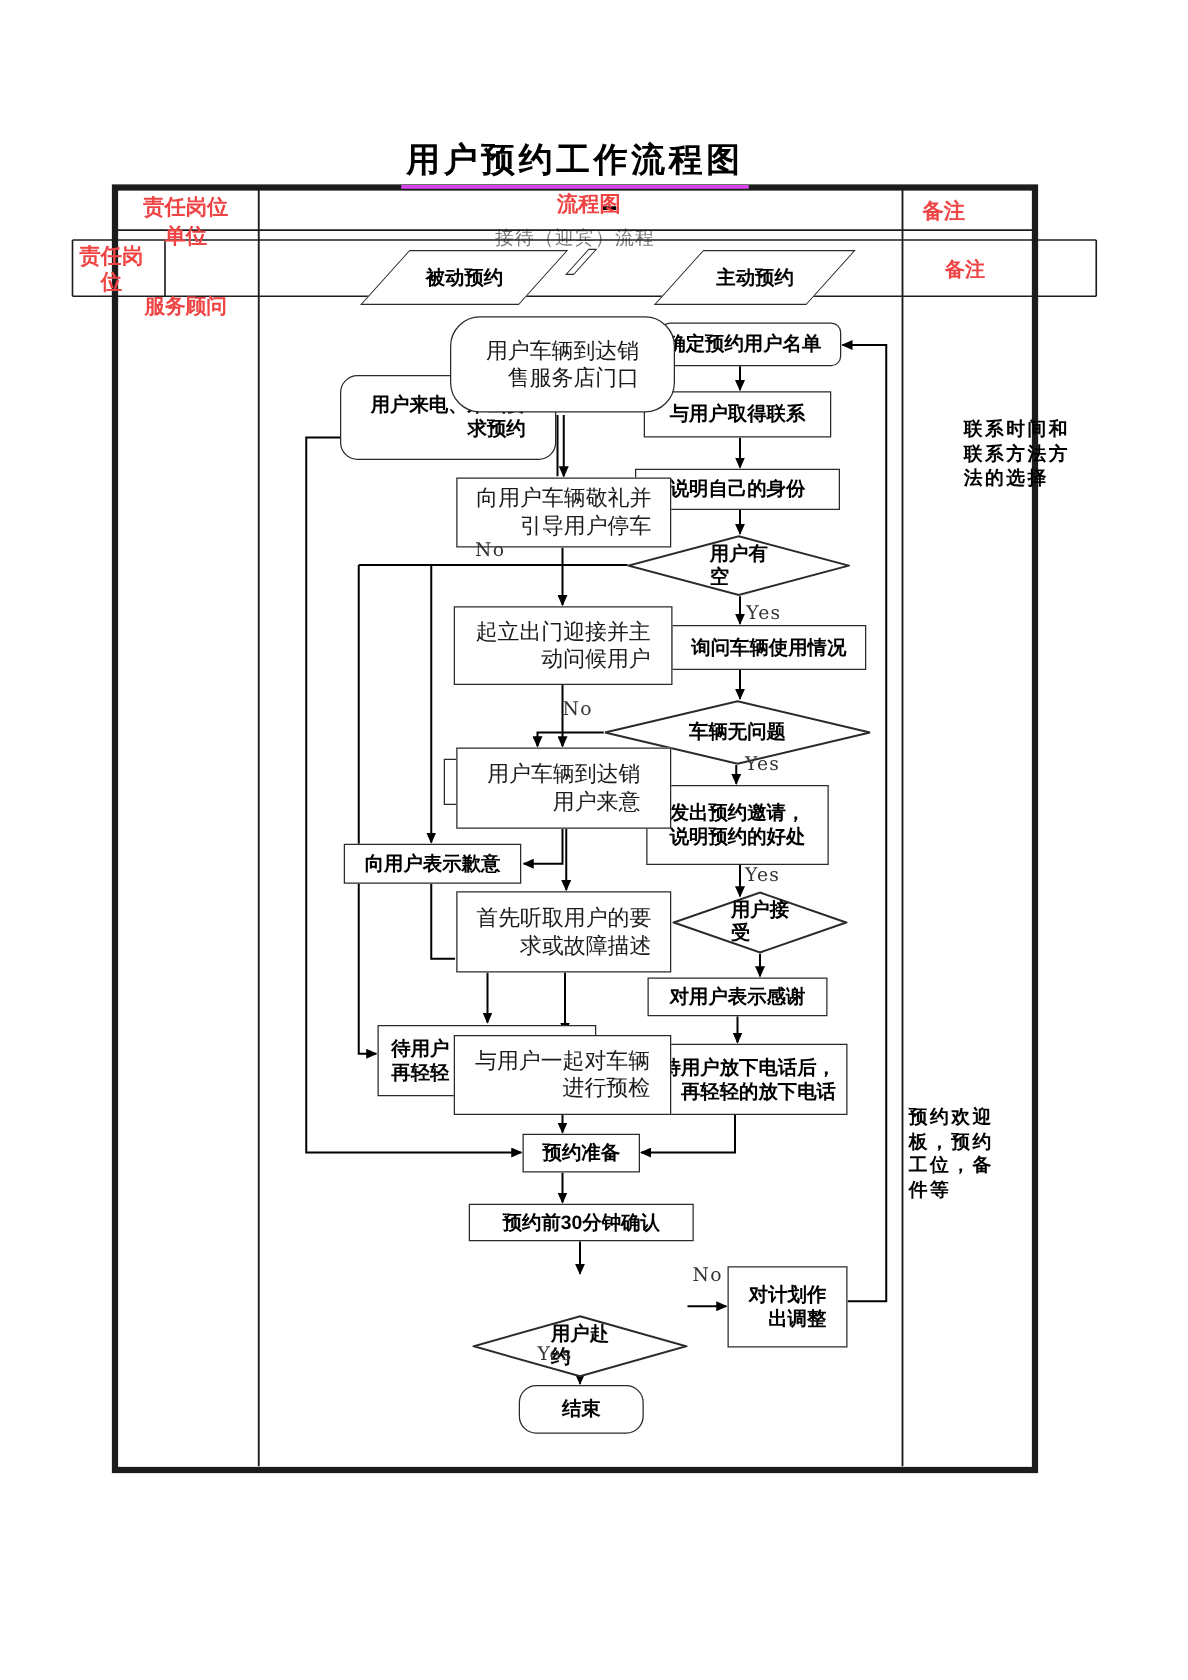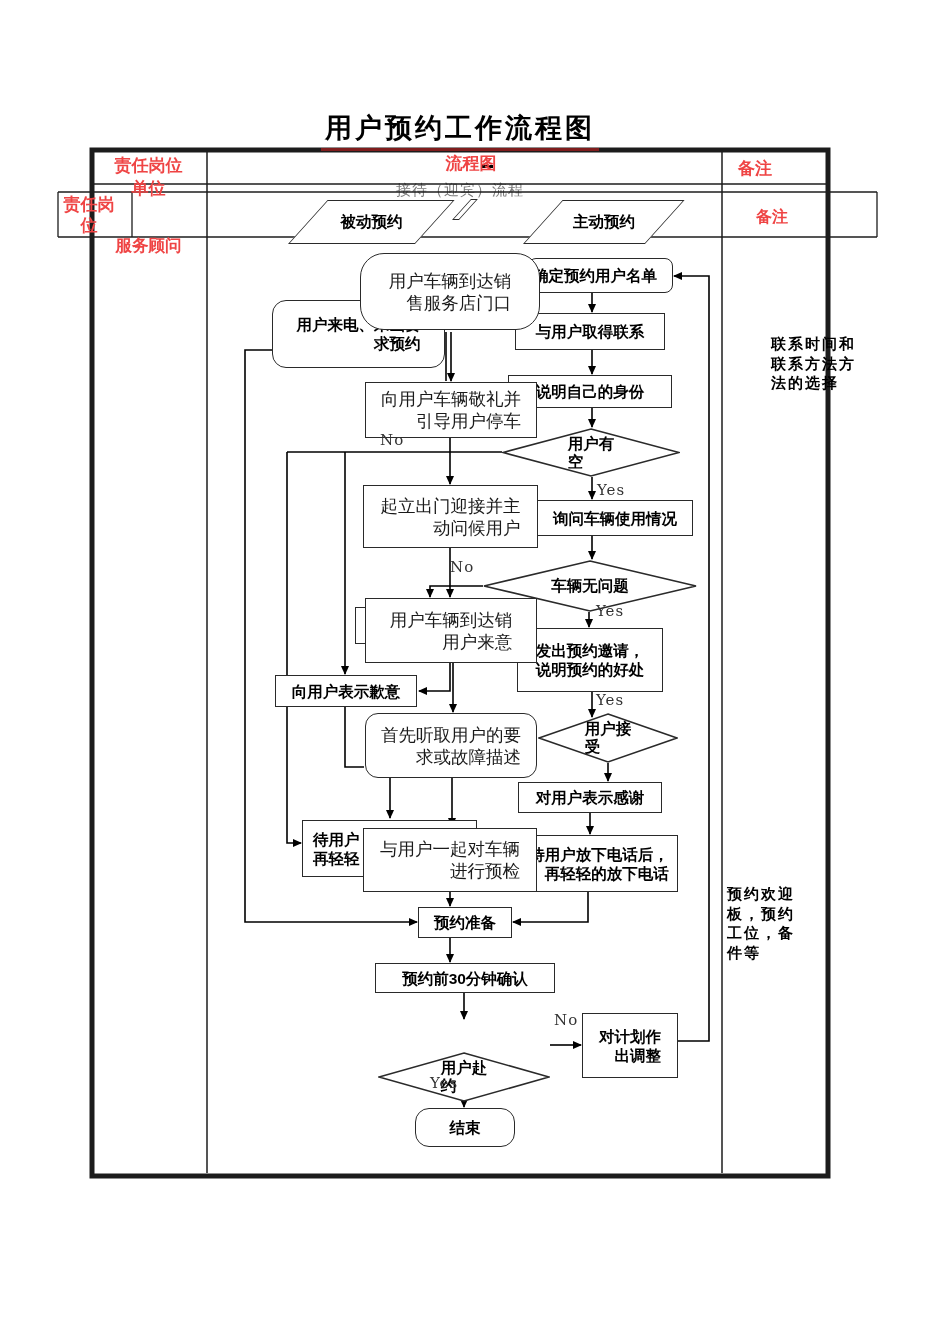--- a/index.html
+++ b/index.html
@@ -26,21 +26,21 @@
   .pg .pgtxt{position:absolute;left:0;top:0;right:0;bottom:0;display:flex;align-items:center;
        justify-content:center;font:bold 15.5px "Liberation Sans",sans-serif;z-index:1;}
   
   .yn{position:absolute;z-index:4;font:400 15px "DejaVu Serif","Liberation Serif",serif;color:#333;letter-spacing:1px;}
   .hdr{position:absolute;z-index:4;font:bold 17px/23px "Liberation Sans",sans-serif;color:#ef4444;
        text-align:center;white-space:pre-line;}
   .note{position:absolute;z-index:4;font:bold 15px/19.5px "Liberation Sans",sans-serif;color:#000;
        letter-spacing:2px;white-space:pre-line;}
   #title{position:absolute;left:250px;top:110px;width:420px;text-align:center;z-index:4;}
   #title span{display:inline-block;font:bold 27px "Liberation Serif","DejaVu Serif",serif;
-       letter-spacing:3px;color:#000;border-bottom:3px solid #7f1d1d;padding:0 4px 2px 4px;}
+       letter-spacing:3px;color:#000;border-bottom:3px solid #d946ef;padding:0 4px 2px 4px;}
   #subtitle{position:absolute;left:320px;top:181px;width:280px;text-align:center;z-index:0;
        font:400 15px "DejaVu Serif",serif;color:#7a7a7a;letter-spacing:1px;}
   .artifact{position:absolute;box-sizing:border-box;border:1.5px solid #2a2a2a;background:#fff;z-index:2;}
 </style>
 </head>
 <body>
 
 <div id="page">
 
   <div id="title"><span>用户预约工作流程图</span></div>
@@ -149,21 +149,21 @@
   <div class="node serif" style="left:365px;top:382px;width:172px;height:56px;">向用户车辆敬礼并
 引导用户停车</div>
   <div class="node serif" style="left:363px;top:485px;width:175px;height:63px;">起立出门迎接并主
 动问候用户</div>
 
   <div class="artifact" style="left:355px;top:607px;width:13px;height:37px;"></div>
   <div class="node serif" style="left:365px;top:598px;width:172px;height:65px;">用户车辆到达销
 用户来意</div>
 
   <div class="node sans" style="left:275px;top:675px;width:142px;height:32px;">向用户表示歉意</div>
-  <div class="node serif" style="left:365px;top:713px;width:172px;height:65px;border-radius:13px;">首先听取用户的要
+  <div class="node serif" style="left:365px;top:713px;width:172px;height:65px;">首先听取用户的要
 求或故障描述</div>
 
   <div class="node sans" style="left:418px;top:907px;width:94px;height:31px;">预约准备</div>
   <div class="node sans" style="left:375px;top:963px;width:180px;height:30px;">预约前30分钟确认</div>
 
   <div class="dia" style="left:378px;top:1052px;width:172px;height:50px;">
     <svg width="172" height="50">
       <polygon points="86,1 171,25 86,49 1,25" fill="#fff" stroke="#2a2a2a" stroke-width="1.6"></polygon>
       </svg>
     <div class="dtxt">用户赴

